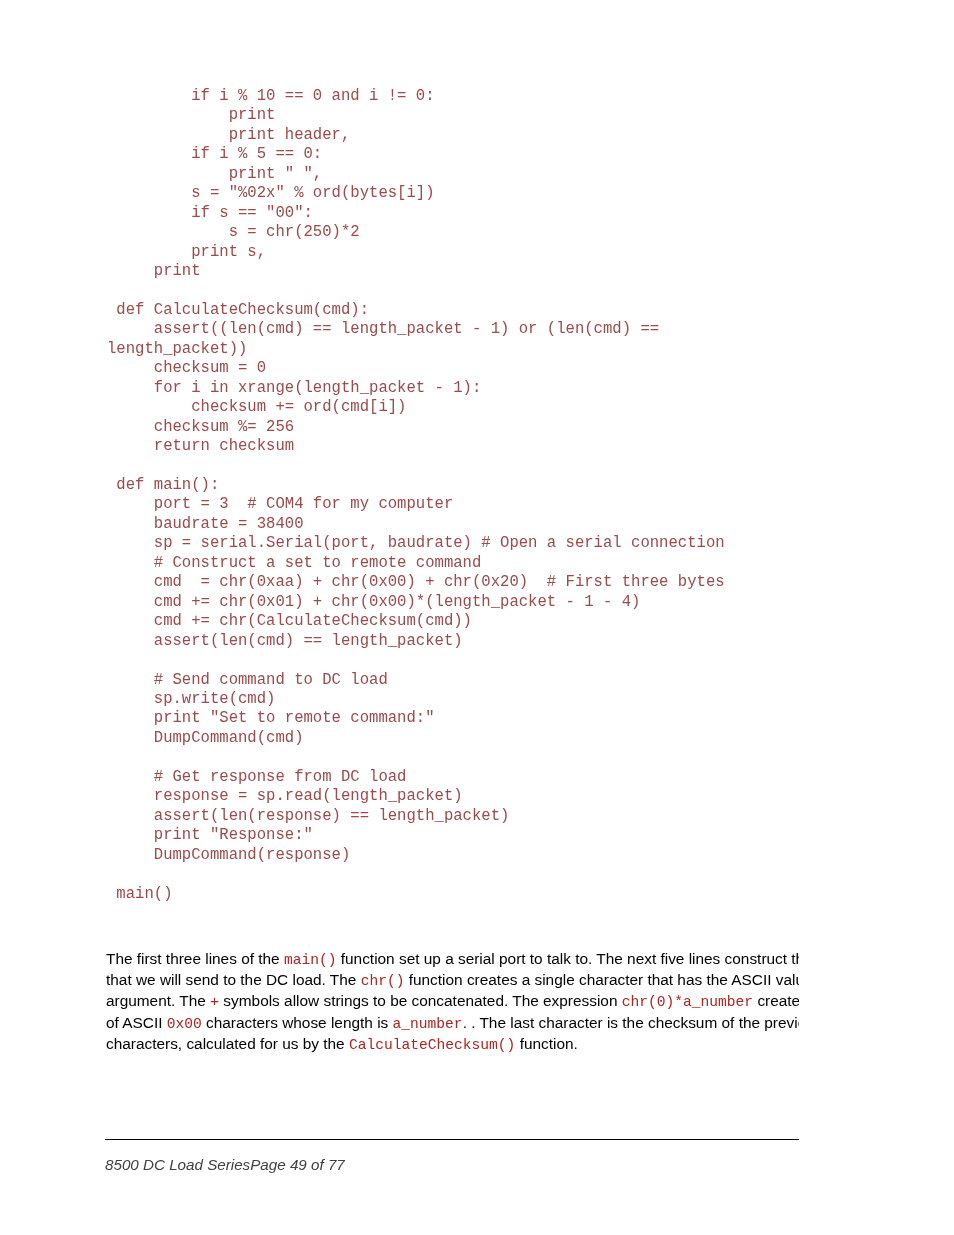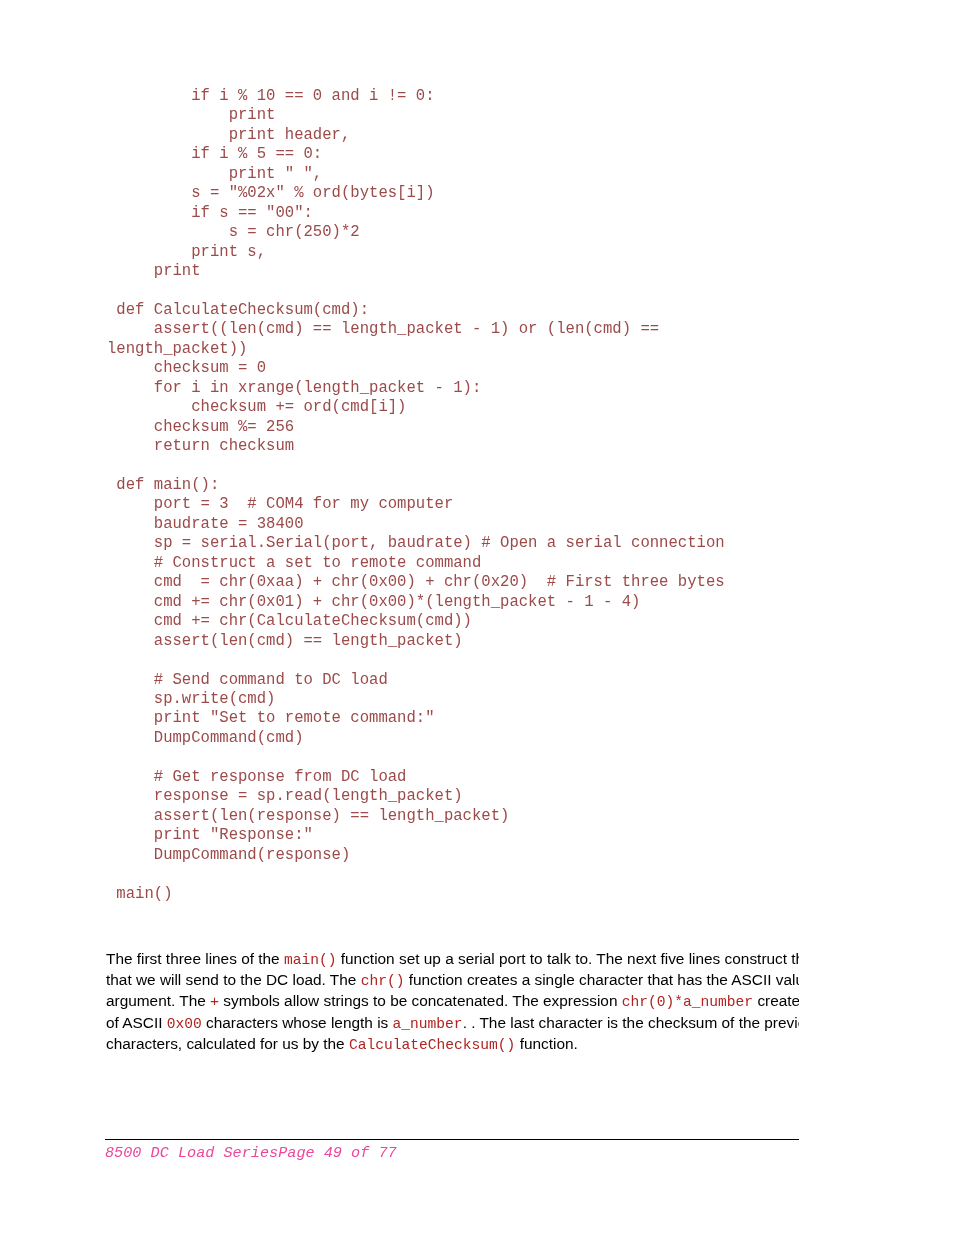--- a/index.html
+++ b/index.html
@@ -72,25 +72,25 @@
     font-family: "Liberation Sans", sans-serif;
   }
 
   
   .footer {
     position: absolute;
     left: 105px;
     top: 1126px;
     width: 767px;
     border-top: 1.6px solid #000000;
-    padding-top: 4px;
-    font-family: Liberation Mono, monospace;
+    padding-top: 16px;
+    font-family: Liberation Sans, sans-serif;
     font-style: italic;
     font-size: 15.2px;
-    color: #ec4899;
+    color: #404040;
     display: flex;
     align-items: baseline;
   }
   .footer-left   { flex: 0 0 auto; }
   .footer-center { flex: 1 1 auto; text-align: center; padding-right: 36px; }
   .footer-right  { flex: 0 0 auto; }
 </style>
 </head>
 <body>
 

